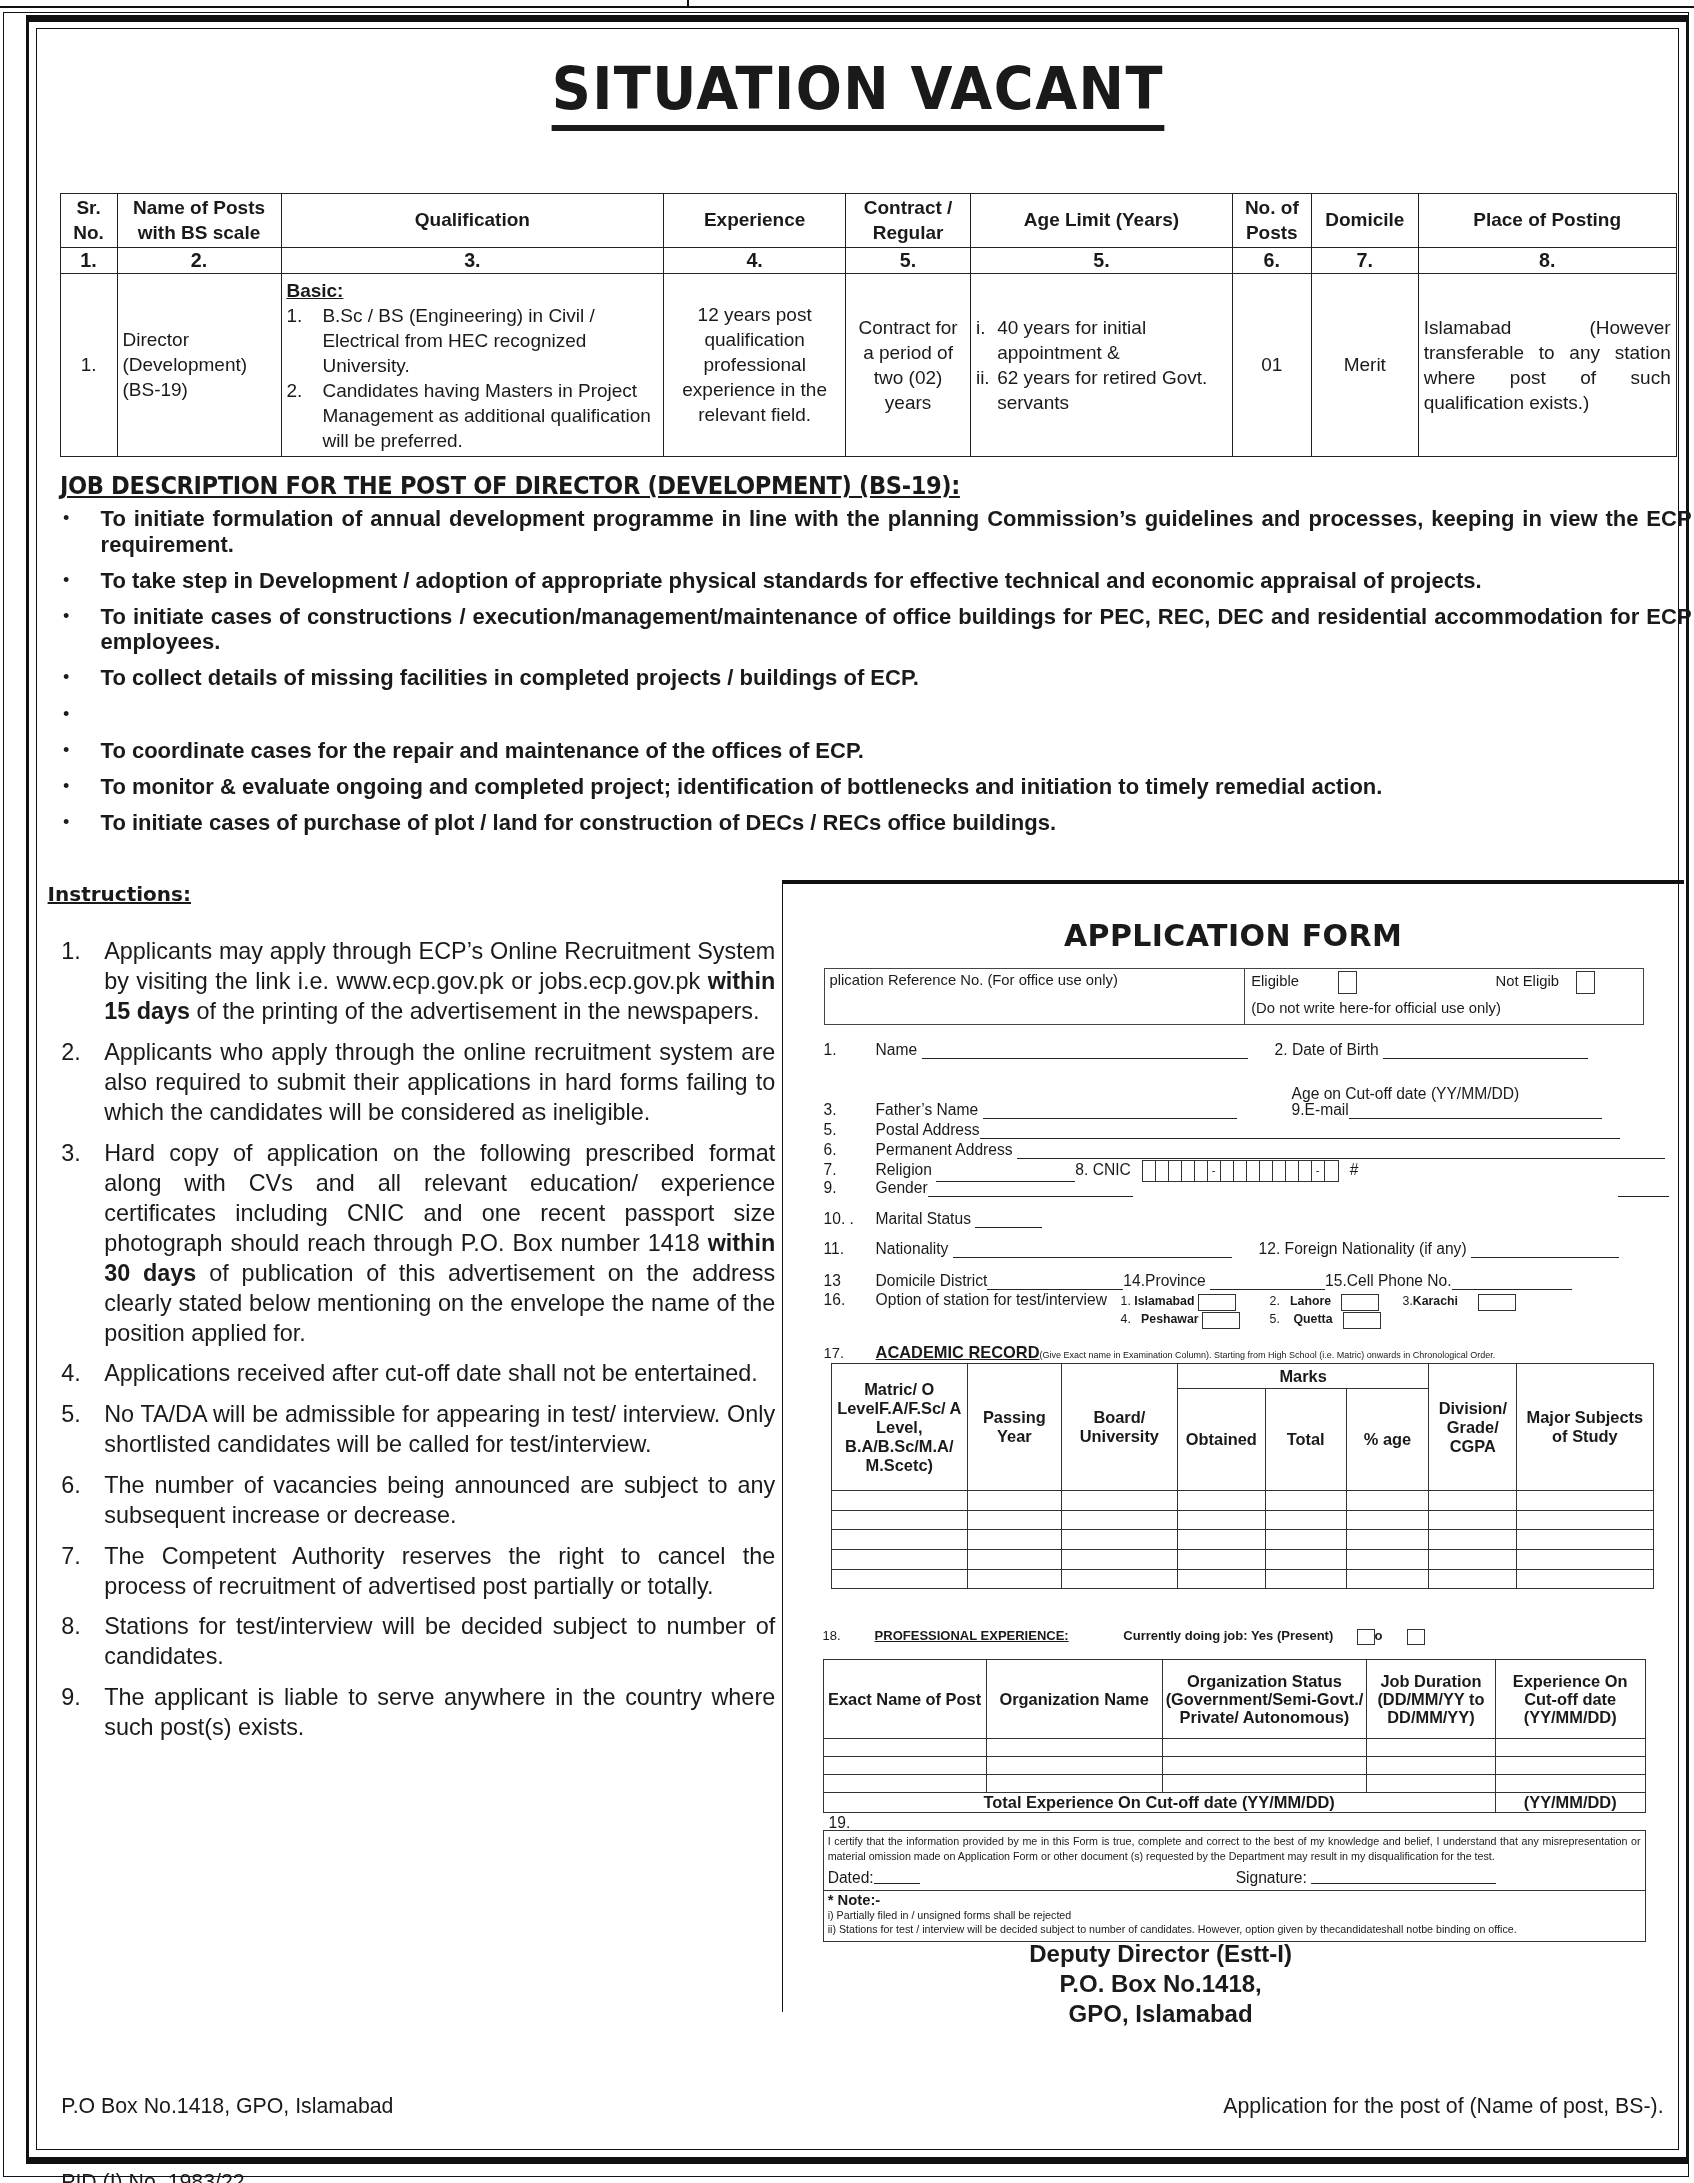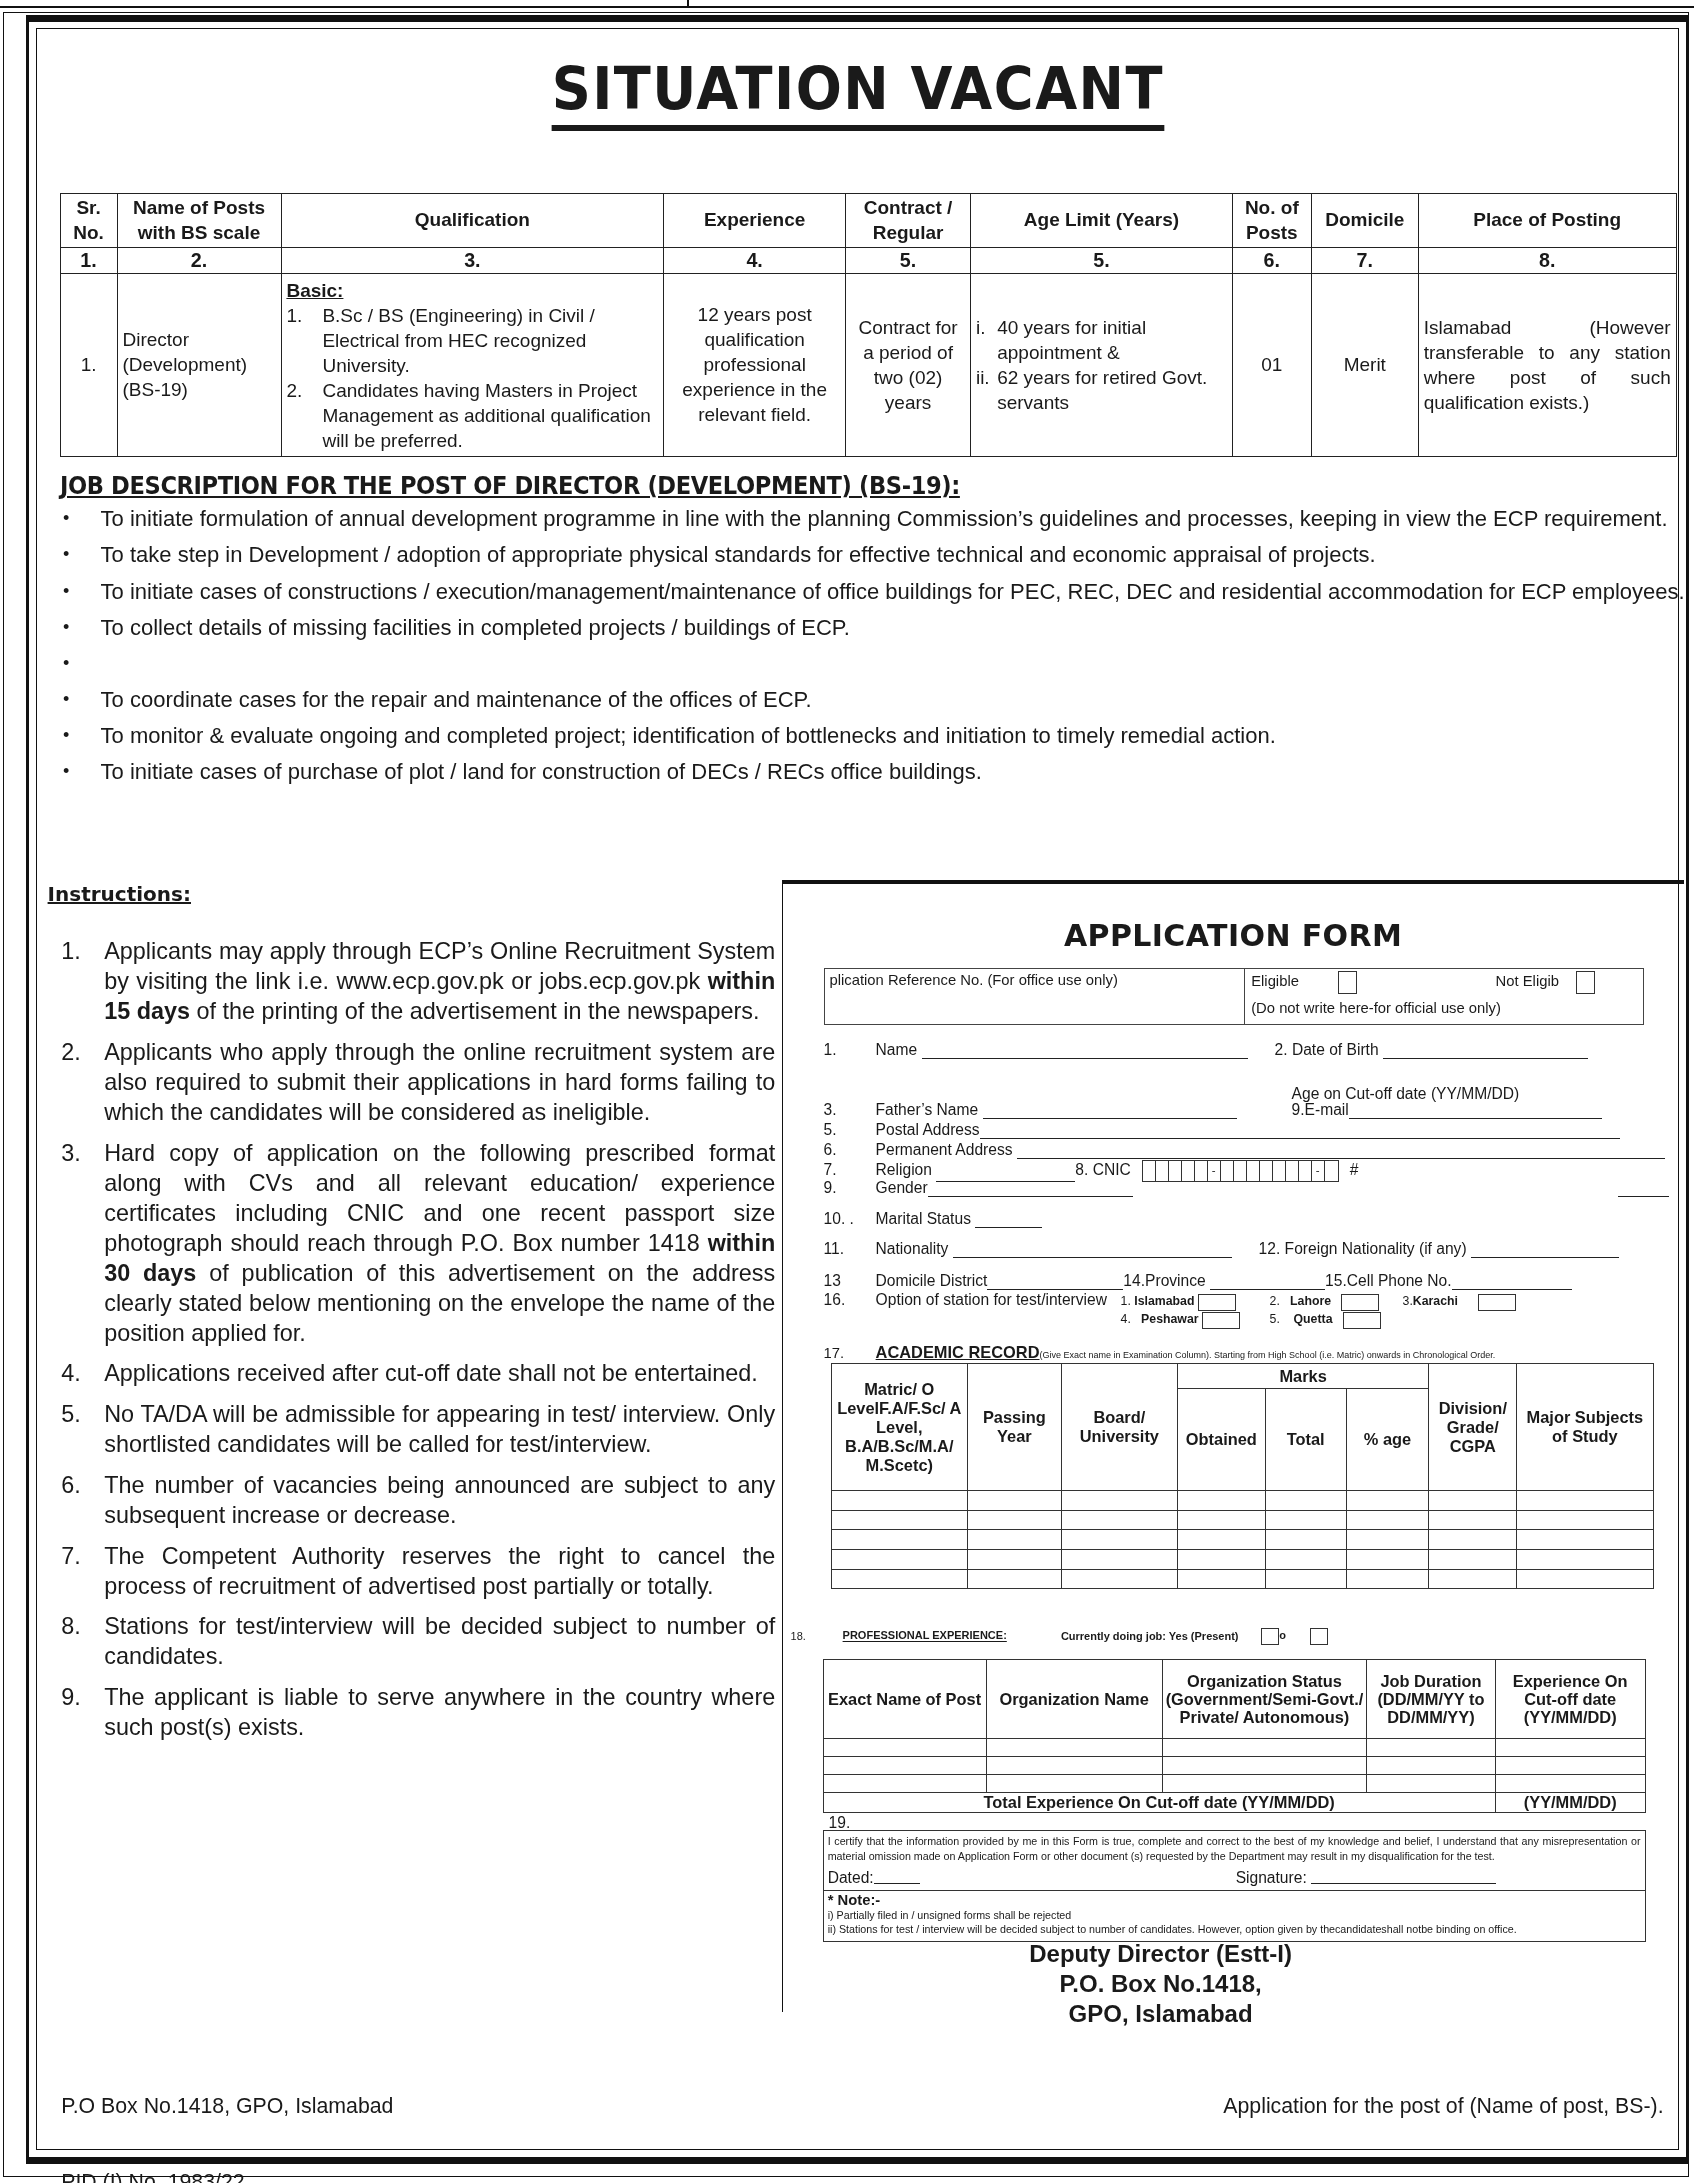--- a/index.html
+++ b/index.html
@@ -27,21 +27,21 @@
   .age li { display: flex; }
   .age li .n { width: 21.3px; flex: none; }
   .age ol { list-style: none; }
   .center { text-align: center; }
   .justify { text-align: justify; }
 
   .jd-title { position: absolute; left: 23px; top: 443px; font-family: "DejaVu Sans", sans-serif; font-weight: bold; font-size: 24px; text-decoration: underline; letter-spacing: -0.4px; transform: scaleX(0.94); transform-origin: left; }
   .jd { position: absolute; left: 23px; top: 477px; width: 1632px; list-style: none; font-size: 22px; line-height: 25.4px; }
   .jd li { display: flex; margin-bottom: 10.7px; }
   .jd li .b { width: 41px; flex: none; font-size: 18px; padding-left: 3.3px; }
-  .jd li .t { text-align: justify; }
+  .jd li .t { text-align: justify; font-weight: bold; }
 
   .ins-title { position: absolute; left: 11px; top: 853px; font-family: "DejaVu Sans", sans-serif; font-weight: bold; font-size: 20px; text-decoration: underline; }
   .ins { position: absolute; left: 24.6px; top: 907px; width: 714px; list-style: none; font-size: 23.4px; line-height: 30px; }
   .ins li { display: flex; margin-bottom: 10.7px; }
   .ins li .n { width: 43px; flex: none; }
   .ins li .t { text-align: justify; }
   .ins b { font-weight: bold; }
 
   .formbox { position: absolute; left: 745px; top: 851px; width: 902px; height: 1132px; border-top: 4.9px solid #111; border-left: 1.6px solid #111; }
   .form-title { position: absolute; left: 0; right: 0; top: 34px; text-align: center; font-family: "DejaVu Sans", sans-serif; font-weight: bold; font-size: 30px; letter-spacing: 0.4px; }
@@ -368,21 +368,21 @@
               <td></td>
               <td></td>
               <td></td>
               <td></td>
             </tr>
     </tbody>
         </table>
 
   </div>
 
-  <div class="fld" style="left:754px;top:1599px;font-size:11px">
+  <div class="fld" style="left:786px;top:1599px;font-size:13px">
     <span style="display:inline-block;width:52px">18.</span><b style="text-decoration:underline">PROFESSIONAL EXPERIENCE:</b>
     <b style="margin-left:51px">Currently doing job: Yes (Present)</b>
     <span class="chk" style="width:18px;height:16.4px;vertical-align:middle;margin-left:19.7px"></span><b>o</b>
     <span class="chk" style="width:18px;height:16.4px;vertical-align:middle;margin-left:21.3px"></span>
   </div>
 
   <table class="exp" style="left:786px;top:1630px">
     <colgroup>
           <col style="width:161px">
           <col style="width:174px">

